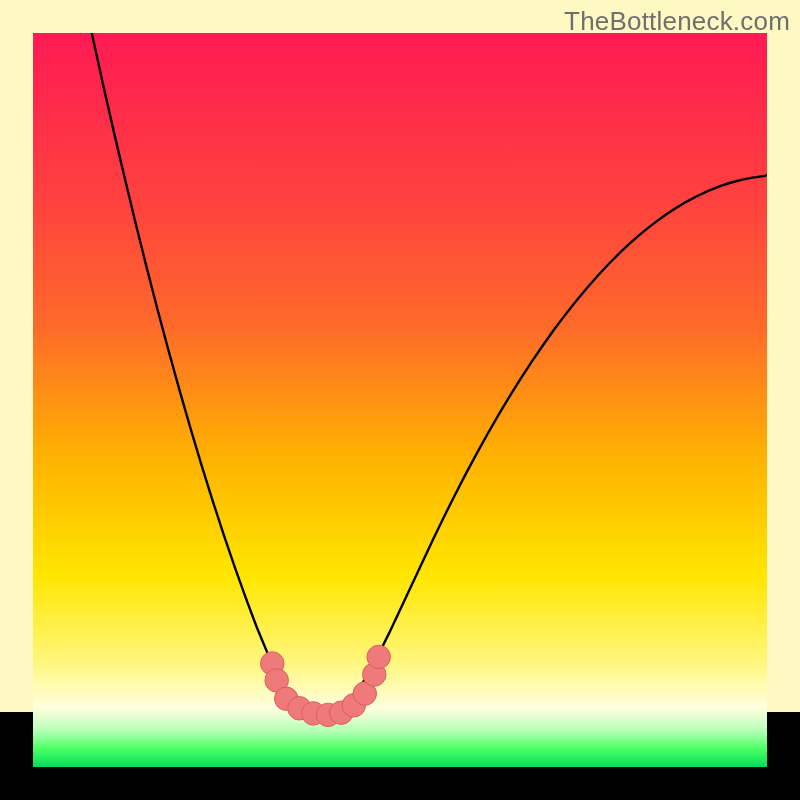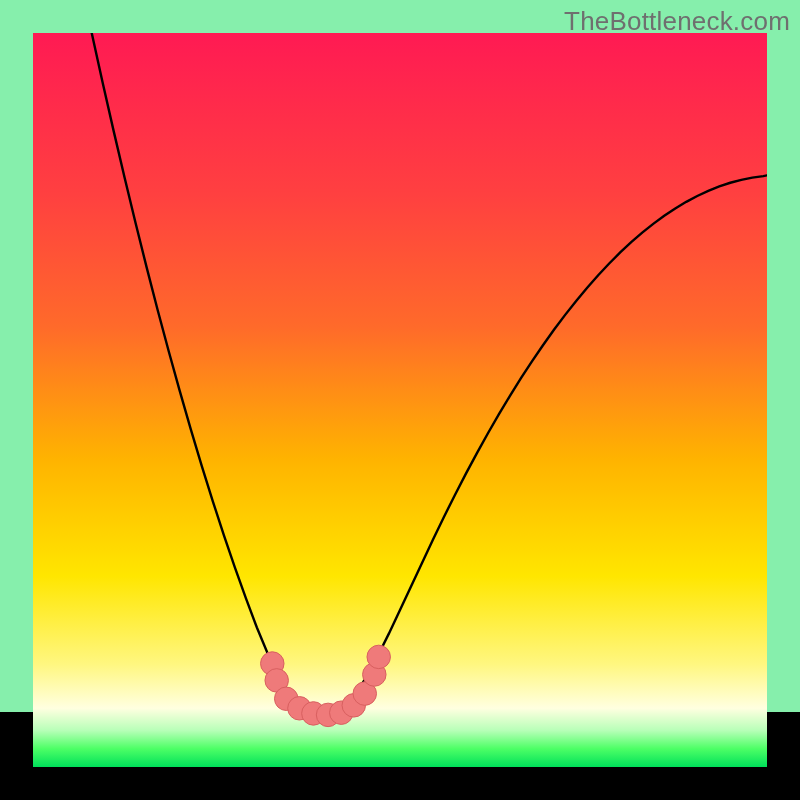--- a/index.html
+++ b/index.html
@@ -9,21 +9,21 @@
     height: 800px;
     overflow: hidden;
     background: #000;
     font-family: Arial, Helvetica, sans-serif;
   }
   .frame {
     position: absolute;
     top: 0; left: 0;
     width: 800px;
     height: 712px;
-    background: #86efac;
+    background: #fef9c3;
   }
   .plot-area {
     position: absolute;
     top: 33px;
     left: 33px;
     width: 734px;
     height: 734px;
     overflow: hidden;
   }
   .watermark {

